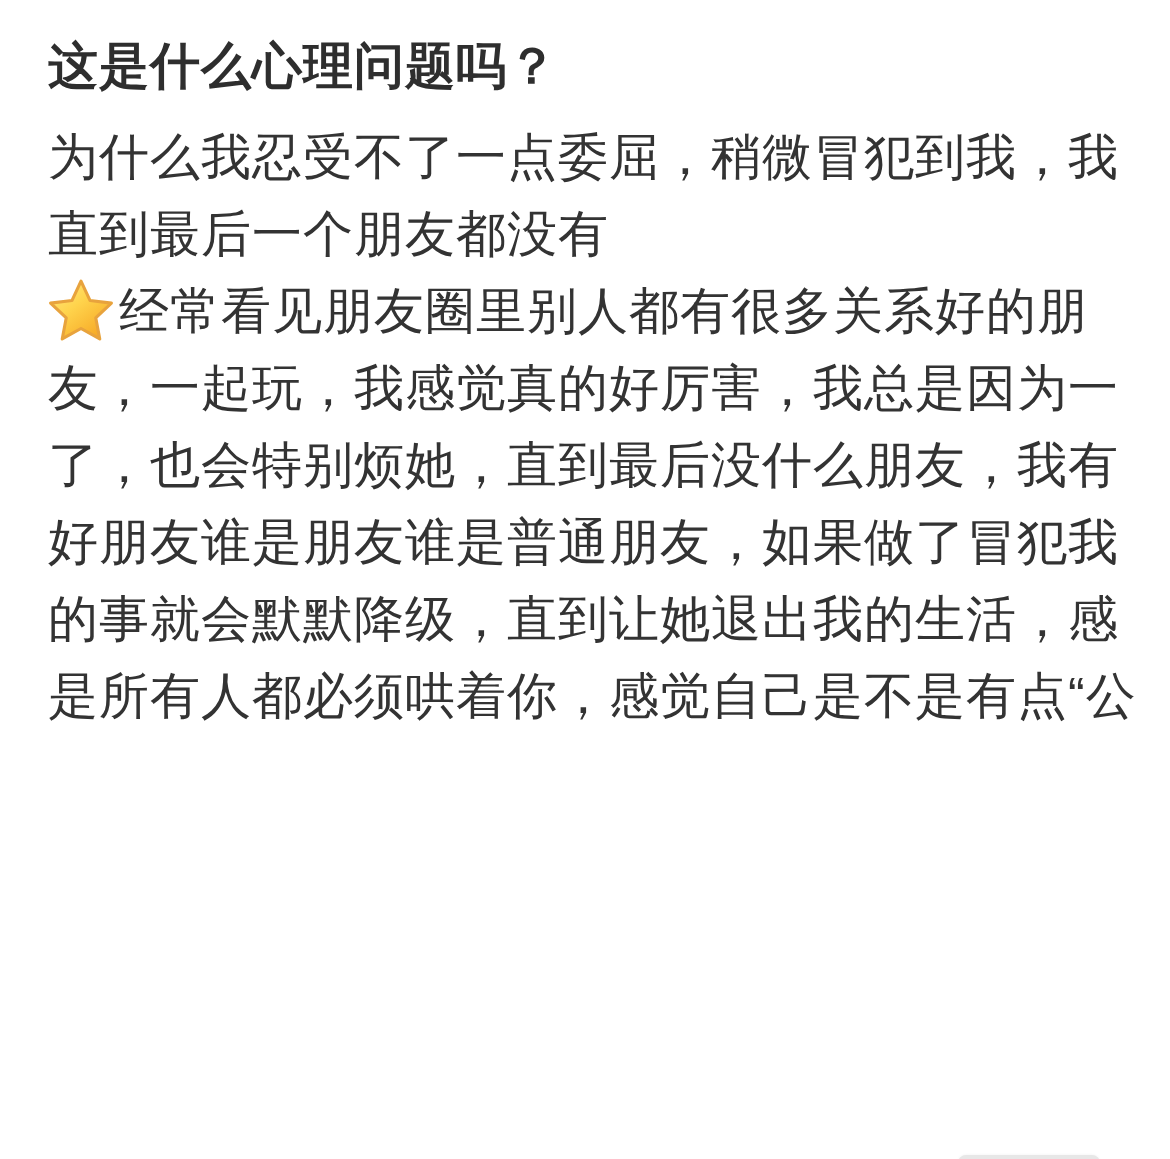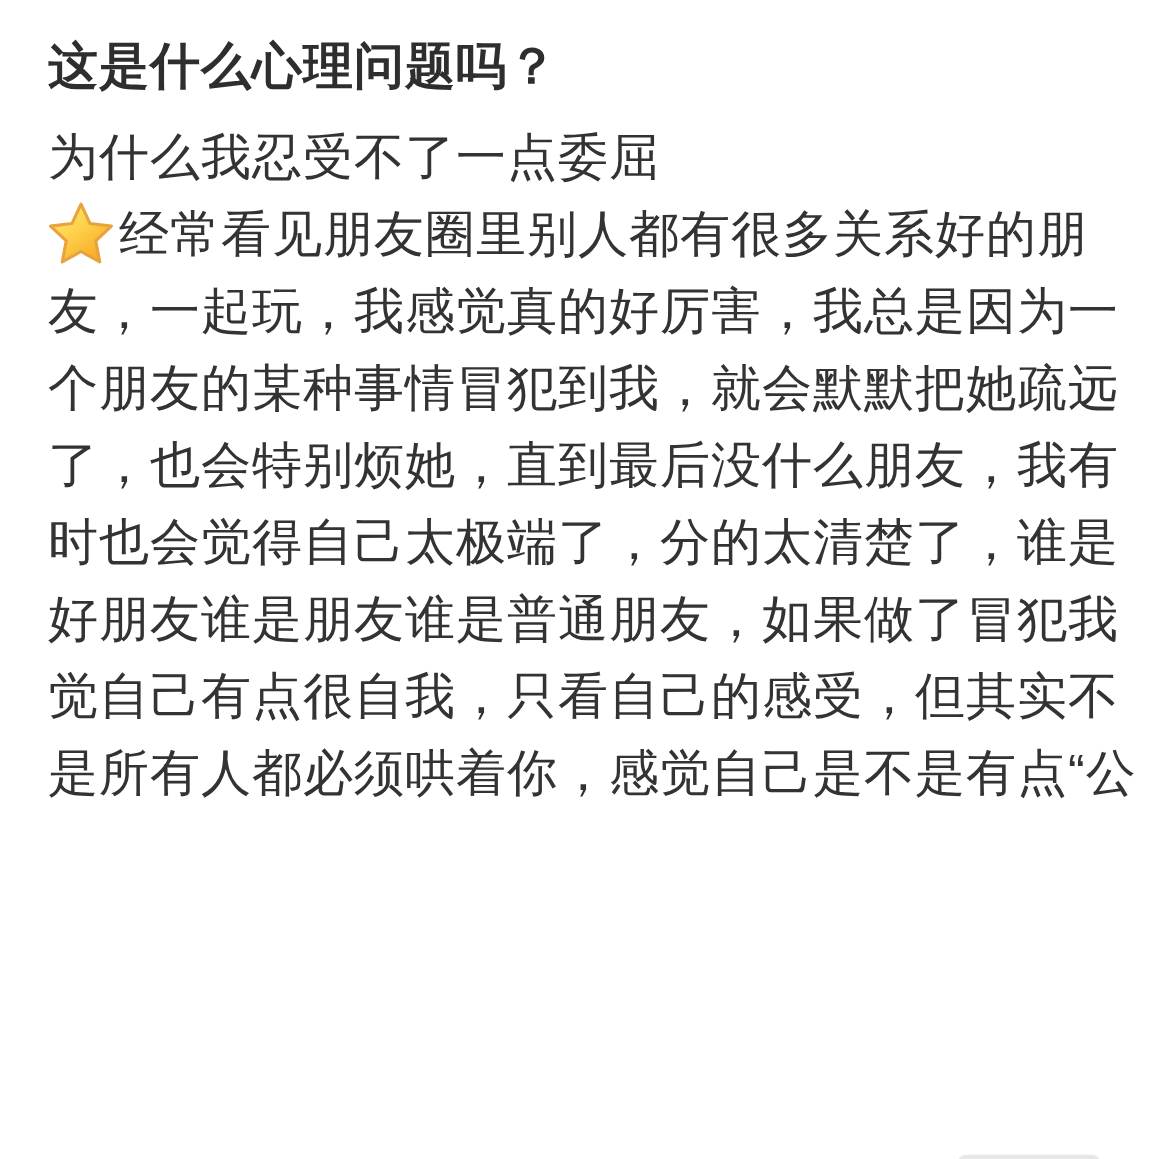--- a/index.html
+++ b/index.html
@@ -61,38 +61,37 @@
   }
 </style>
 </head>
 <body>
 
 <div class="page">
   <div class="content">
     <h1 class="title">这是什么心理问题吗？</h1>
 
     <div class="body">
-      <div class="body-line">为什么我忍受不了一点委屈</div>
+      <div class="body-line">为什么我忍受不了一点委屈，稍微冒犯到我，我</div>
+      <div class="body-line">直到最后一个朋友都没有</div>
       <div class="body-line with-star">
         <svg class="star-icon" viewBox="0 0 64 64" aria-hidden="true">
           <defs>
             <linearGradient id="starGrad" x1="0%" y1="0%" x2="80%" y2="100%">
               <stop offset="0%" stop-color="#FFE985"></stop>
               <stop offset="45%" stop-color="#FFD44D"></stop>
               <stop offset="100%" stop-color="#F6A623"></stop>
             </linearGradient>
           </defs>
           <polygon points="32,2 40.8,20.9 61.5,23.4 46.3,37.6 50.2,58.1 32,48 13.8,58.1 17.7,37.6 2.5,23.4 23.2,20.9" fill="url(#starGrad)" stroke="#E8A33D" stroke-width="3" stroke-linejoin="round"></polygon>
         </svg>
         <span>经常看见朋友圈里别人都有很多关系好的朋</span>
       </div>
       <div class="body-line">友，一起玩，我感觉真的好厉害，我总是因为一</div>
-      <div class="body-line">个朋友的某种事情冒犯到我，就会默默把她疏远</div>
       <div class="body-line">了，也会特别烦她，直到最后没什么朋友，我有</div>
-      <div class="body-line">时也会觉得自己太极端了，分的太清楚了，谁是</div>
       <div class="body-line">好朋友谁是朋友谁是普通朋友，如果做了冒犯我</div>
-      <div class="body-line">觉自己有点很自我，只看自己的感受，但其实不</div>
+      <div class="body-line">的事就会默默降级，直到让她退出我的生活，感</div>
       <div class="body-line">是所有人都必须哄着你，感觉自己是不是有点“公</div>
     </div>
   </div>
 
   <div class="partial-bottom-button"></div>
 </div>
 
 </body></html>

